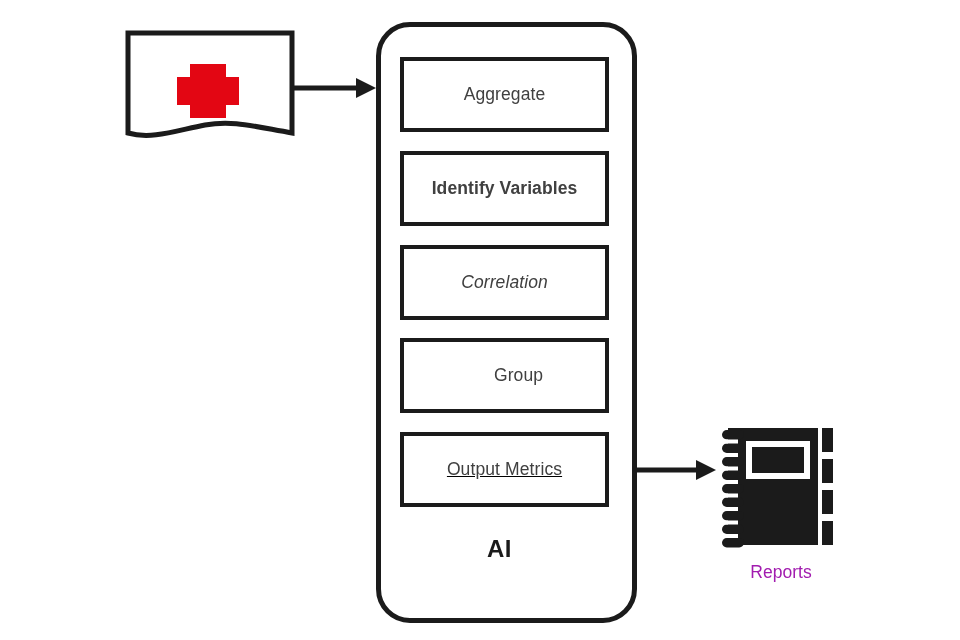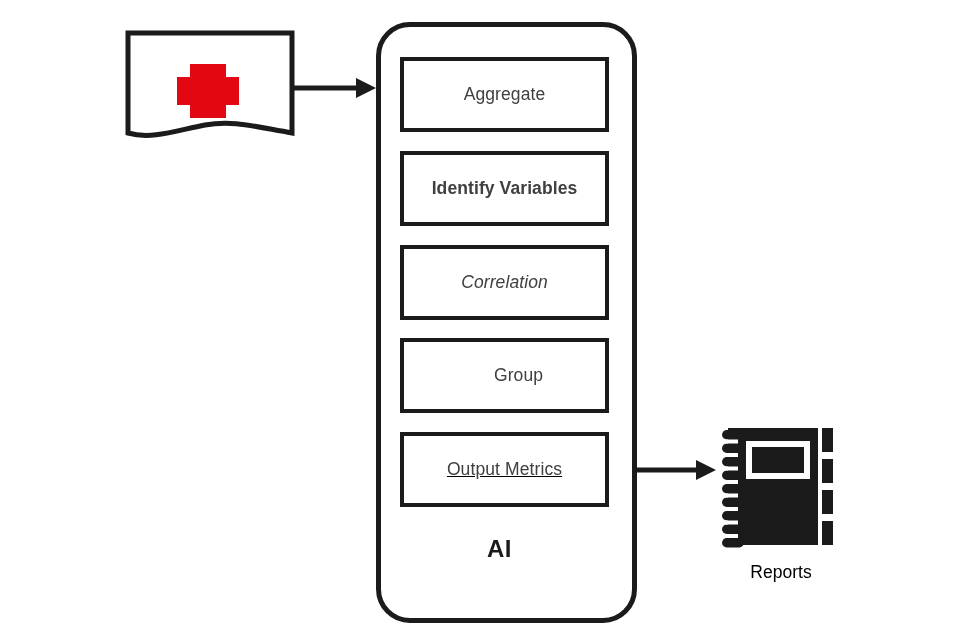--- a/index.html
+++ b/index.html
@@ -71,21 +71,21 @@
     margin-left: 8px;
   }
   
   .reports-label {
     position: absolute;
     left: 700px;
     top: 562px;
     width: 162px;
     text-align: center;
     font-size: 17.5px;
-    color: #000000;
+    color: #a21caf;
   }
 </style>
 </head>
 <body>
 
 <div id="diagram-root">
 
   <svg class="svg-layer" viewBox="0 0 960 640">
 
     <g>

